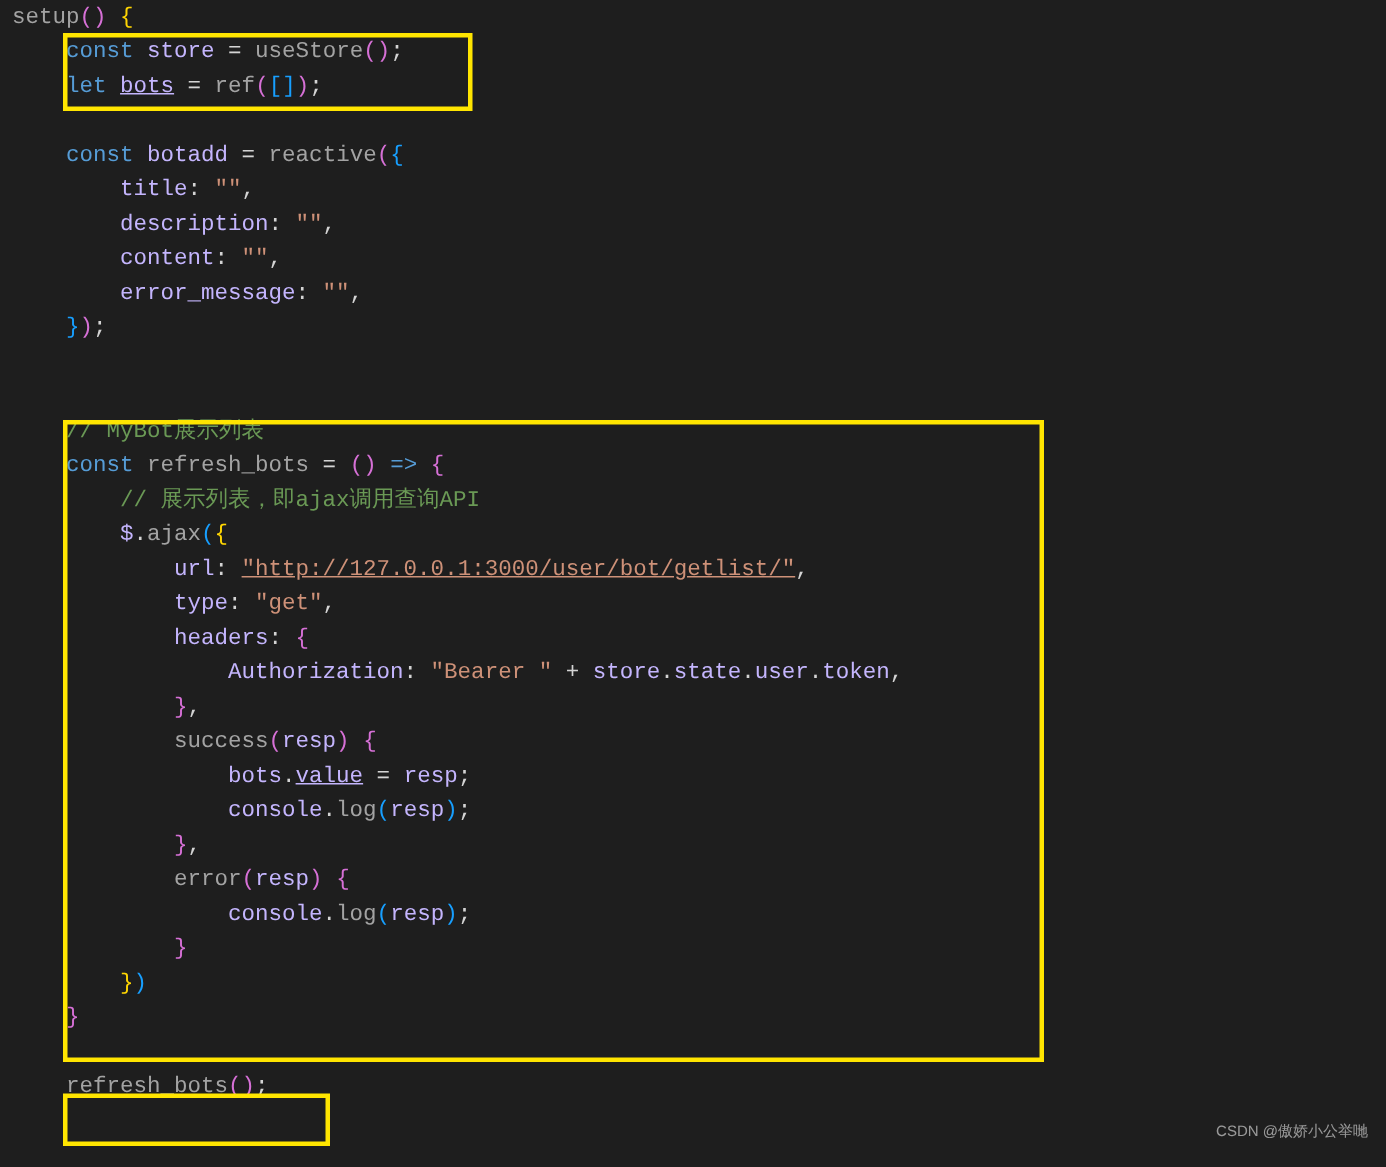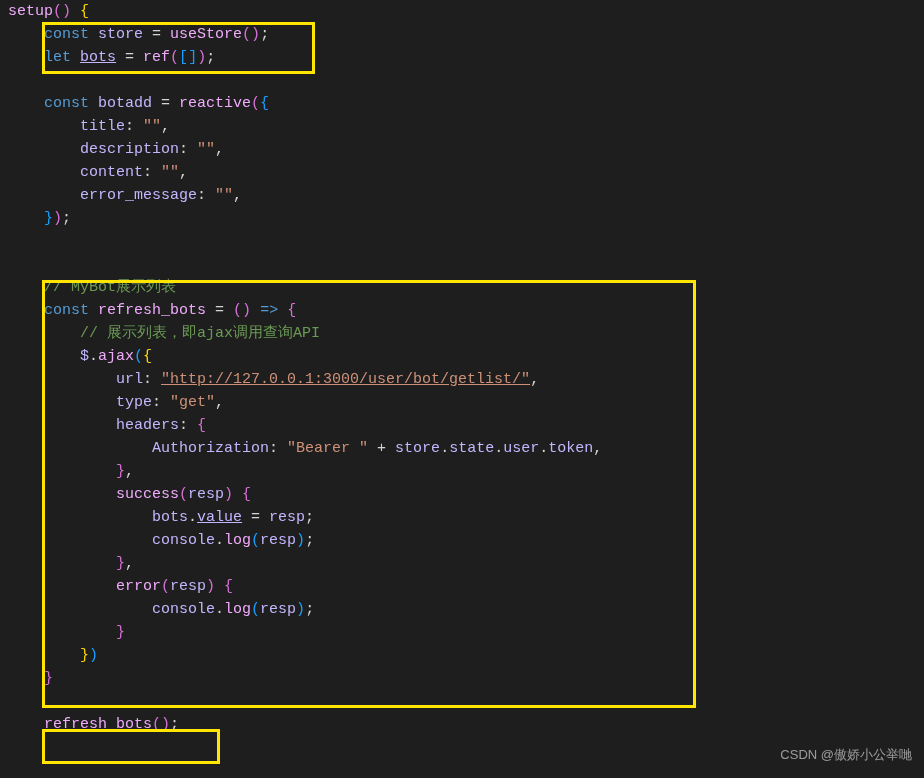--- a/index.html
+++ b/index.html
@@ -16,42 +16,42 @@
     }
     .code-container {
       padding: 0 8px;
       white-space: pre;
       color: #d4d4d4;
       font-size: 15px;
     }
     
     .tk-kw  { color: #569cd6; } 
     .tk-var { color: #c4b5fd; } 
-    .tk-fn  { color: #f0abfc; margin-top: 24px; } 
+    .tk-fn  { color: #a3a3a3; margin-top: 24px; } 
     .tk-str { color: #ce9178; } 
     .tk-cmt { color: #6a9955; } 
     .tk-brace { color: #ffd602; } 
     .tk-brace-p { color: #d670d6; } 
     .tk-brace-b { color: #179fff; } 
     .tk-op  { color: #d4d4d4; }
     .tk-und { text-decoration: underline; }
     .highlight-box {
       position: absolute;
       border: 3px solid #ffe500;
       pointer-events: none;
     }
     #hl1 { left: 42px; top: 22px;  width: 273px; height: 52px; }
     #hl2 { left: 42px; top: 280px; width: 654px; height: 428px; }
     #hl3 { left: 42px; top: 729px; width: 178px; height: 35px; }
     .watermark {
       position: absolute;
       right: 12px;
       bottom: 12px;
       font-family: 'Microsoft YaHei', sans-serif;
-      font-size: 13px;
+      font-size: 10px;
       color: rgba(255,255,255,0.55);
       margin-left: 24px;
     }
   </style>
 </head>
 <body>
 
 <div class="code-container" id="code"><div class="code-line"><span class="tk-fn">setup</span><span class="tk-brace-p">(</span><span class="tk-brace-p">)</span><span class="tk-op"> </span><span class="tk-brace">{</span></div><div class="code-line">    <span class="tk-kw">const</span><span class="tk-op"> </span><span class="tk-var">store</span><span class="tk-op"> = </span><span class="tk-fn">useStore</span><span class="tk-brace-p">(</span><span class="tk-brace-p">)</span><span class="tk-op">;</span></div><div class="code-line">    <span class="tk-kw">let</span><span class="tk-op"> </span><span class="tk-var tk-und">bots</span><span class="tk-op"> = </span><span class="tk-fn">ref</span><span class="tk-brace-p">(</span><span class="tk-brace-b">[</span><span class="tk-brace-b">]</span><span class="tk-brace-p">)</span><span class="tk-op">;</span></div><div class="code-line">&nbsp;</div><div class="code-line">    <span class="tk-kw">const</span><span class="tk-op"> </span><span class="tk-var">botadd</span><span class="tk-op"> = </span><span class="tk-fn">reactive</span><span class="tk-brace-p">(</span><span class="tk-brace-b">{</span></div><div class="code-line">        <span class="tk-var">title</span><span class="tk-op">: </span><span class="tk-str">""</span><span class="tk-op">,</span></div><div class="code-line">        <span class="tk-var">description</span><span class="tk-op">: </span><span class="tk-str">""</span><span class="tk-op">,</span></div><div class="code-line">        <span class="tk-var">content</span><span class="tk-op">: </span><span class="tk-str">""</span><span class="tk-op">,</span></div><div class="code-line">        <span class="tk-var">error_message</span><span class="tk-op">: </span><span class="tk-str">""</span><span class="tk-op">,</span></div><div class="code-line">    <span class="tk-brace-b">}</span><span class="tk-brace-p">)</span><span class="tk-op">;</span></div><div class="code-line">&nbsp;</div><div class="code-line">&nbsp;</div><div class="code-line">    <span class="tk-cmt">// MyBot展示列表</span></div><div class="code-line">    <span class="tk-kw">const</span><span class="tk-op"> </span><span class="tk-fn">refresh_bots</span><span class="tk-op"> = </span><span class="tk-brace-p">(</span><span class="tk-brace-p">)</span><span class="tk-op"> </span><span class="tk-kw">=&gt;</span><span class="tk-op"> </span><span class="tk-brace-p">{</span></div><div class="code-line">        <span class="tk-cmt">// 展示列表，即ajax调用查询API</span></div><div class="code-line">        <span class="tk-var">$</span><span class="tk-op">.</span><span class="tk-fn">ajax</span><span class="tk-brace-b">(</span><span class="tk-brace">{</span></div><div class="code-line">            <span class="tk-var">url</span><span class="tk-op">: </span><span class="tk-str tk-und">"http://127.0.0.1:3000/user/bot/getlist/"</span><span class="tk-op">,</span></div><div class="code-line">            <span class="tk-var">type</span><span class="tk-op">: </span><span class="tk-str">"get"</span><span class="tk-op">,</span></div><div class="code-line">            <span class="tk-var">headers</span><span class="tk-op">: </span><span class="tk-brace-p">{</span></div><div class="code-line">                <span class="tk-var">Authorization</span><span class="tk-op">: </span><span class="tk-str">"Bearer "</span><span class="tk-op"> + </span><span class="tk-var">store</span><span class="tk-op">.</span><span class="tk-var">state</span><span class="tk-op">.</span><span class="tk-var">user</span><span class="tk-op">.</span><span class="tk-var">token</span><span class="tk-op">,</span></div><div class="code-line">            <span class="tk-brace-p">}</span><span class="tk-op">,</span></div><div class="code-line">            <span class="tk-fn">success</span><span class="tk-brace-p">(</span><span class="tk-var">resp</span><span class="tk-brace-p">)</span><span class="tk-op"> </span><span class="tk-brace-p">{</span></div><div class="code-line">                <span class="tk-var">bots</span><span class="tk-op">.</span><span class="tk-var tk-und">value</span><span class="tk-op"> = </span><span class="tk-var">resp</span><span class="tk-op">;</span></div><div class="code-line">                <span class="tk-var">console</span><span class="tk-op">.</span><span class="tk-fn">log</span><span class="tk-brace-b">(</span><span class="tk-var">resp</span><span class="tk-brace-b">)</span><span class="tk-op">;</span></div><div class="code-line">            <span class="tk-brace-p">}</span><span class="tk-op">,</span></div><div class="code-line">            <span class="tk-fn">error</span><span class="tk-brace-p">(</span><span class="tk-var">resp</span><span class="tk-brace-p">)</span><span class="tk-op"> </span><span class="tk-brace-p">{</span></div><div class="code-line">                <span class="tk-var">console</span><span class="tk-op">.</span><span class="tk-fn">log</span><span class="tk-brace-b">(</span><span class="tk-var">resp</span><span class="tk-brace-b">)</span><span class="tk-op">;</span></div><div class="code-line">            <span class="tk-brace-p">}</span></div><div class="code-line">        <span class="tk-brace">}</span><span class="tk-brace-b">)</span></div><div class="code-line">    <span class="tk-brace-p">}</span></div><div class="code-line">&nbsp;</div><div class="code-line">    <span class="tk-fn">refresh_bots</span><span class="tk-brace-p">(</span><span class="tk-brace-p">)</span><span class="tk-op">;</span></div></div>
 
 <div id="hl1" class="highlight-box"></div>

